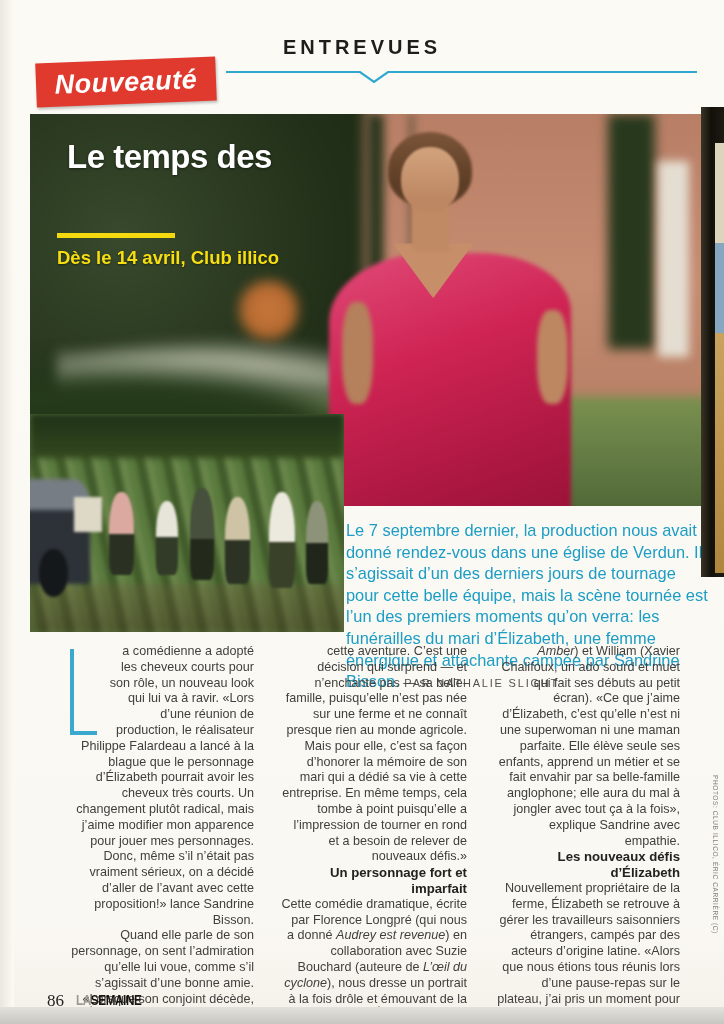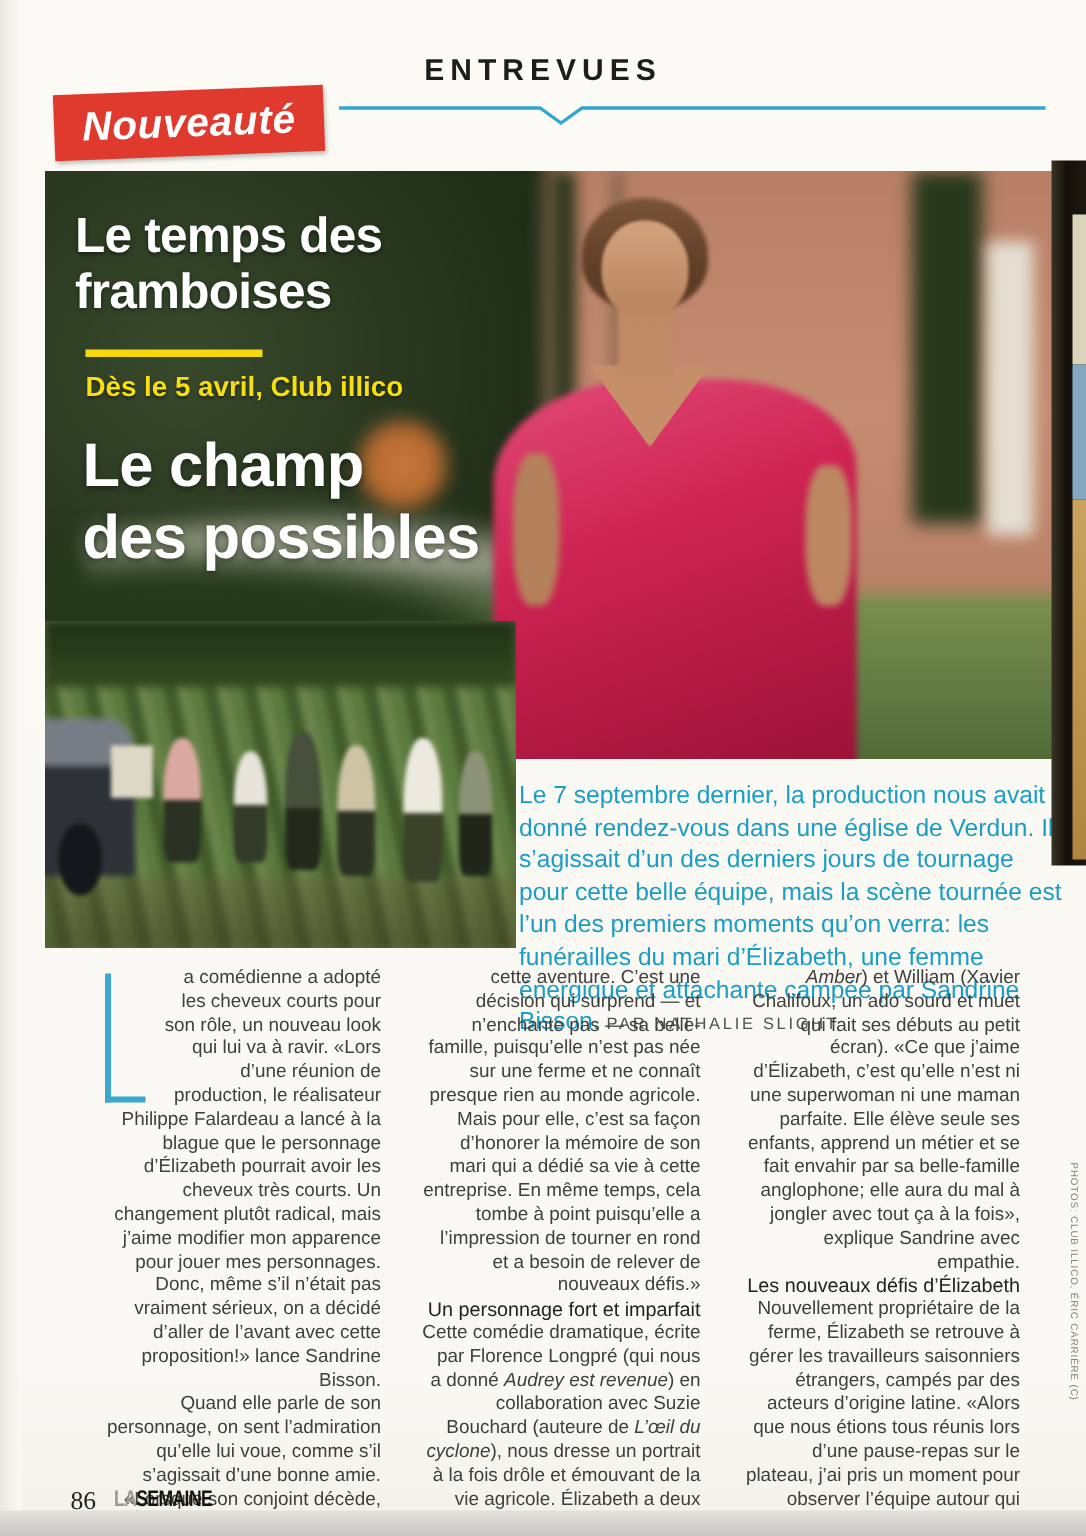--- a/index.html
+++ b/index.html
@@ -74,21 +74,21 @@
   .ph-dress { left:44.5%; top:35.5%; width:36%; height:68%;
     background:linear-gradient(160deg,#e14b78 0%, #cf2454 38%, #ab1740 78%, #991238 100%);
     border-radius:42% 38% 6% 6% / 26% 22% 4% 4%;
     filter:blur(2px); }
   .ph-arm-l { left:46.5%; top:48%; width:4.5%; height:26%;
     background:#b5805c; border-radius:40%; filter:blur(2px); }
   .ph-arm-r { left:75.5%; top:50%; width:4.5%; height:24%;
     background:#bd8762; border-radius:40%; filter:blur(2px); }
 
   
-  .show-title { position:absolute; left:50px; top:138px; width:320px;
+  .show-title { position:absolute; left:67px; top:138px; width:320px;
     font-weight:bold; font-size:33px; line-height:37px; color:#fff;
     letter-spacing:-0.5px; text-shadow:0 1px 3px rgba(0,0,0,.5); }
   .yellow-bar { position:absolute; left:57px; top:233px; width:118px; height:5px;
     background:#f3d90e; }
   .avail { position:absolute; left:57px; top:247px; font-weight:bold; font-size:18.5px;
     color:#f6de10; text-shadow:0 1px 2px rgba(0,0,0,.45); }
   .headline { position:absolute; left:55px; top:286px; width:340px;
     font-weight:bold; font-size:41px; line-height:48px; color:#fff;
     letter-spacing:-0.5px; text-shadow:0 1px 4px rgba(0,0,0,.45); }
 
@@ -133,21 +133,21 @@
   .lede { position:absolute; left:346px; top:520px; width:366px;
     font-size:16.4px; line-height:21.6px; color:#1b9dc5; }
   .byline { font-size:11px; letter-spacing:1.8px; color:#52504c; }
 
   
   .body-cols { position:absolute; left:68px; top:644px; width:612px;
     display:flex; gap:27px; font-size:12.6px; line-height:15.8px; color:#403f3d; }
   .col { width:186px; }
   .col p { margin:0;text-align:right; }
   .indent { text-indent:11px; }
-  .subhead { font-weight:normal; font-size:13.2px; color:#232220; margin-top:8px; margin-bottom:1px; }
+  .subhead { font-weight:bold; font-size:13.2px; color:#232220; margin-top:8px; margin-bottom:1px; }
   .it { font-style:italic; }
   .dropcap { float:left; width:27px; height:86px; margin:5px 11px 2px 2px;
     border-left:4px solid #3aa9cd; border-bottom:4px solid #3aa9cd; }
   .dropcap span { font-size:2px; color:transparent; }
 
   
   .gutter { position:absolute; left:701px; top:107px; width:23px; height:470px;
     background:linear-gradient(90deg,#3a3426 0%, #12100a 45%, #1d1a12 100%); }
   .gutter div { position:absolute; right:0; width:9px; }
   .g1 { top:36px; height:100px; background:#ddd4bc; }
@@ -193,28 +193,23 @@
     <div class="ph-arm-l"></div>
     <div class="ph-arm-r"></div>
     <div class="ph-chest"></div>
     <div class="ph-neck"></div>
     <div class="ph-hair"></div>
     <div class="ph-face"></div>
   </div>
 
   <div class="show-title">
     <span>Le temps des</span><br>
-    <span>framboises</span>
   </div>
   <div class="yellow-bar"></div>
-  <div class="avail">Dès le 5 avril, Club illico</div>
-  <div class="headline">
-    <span>Le champ</span><br>
-    <span>des possibles</span>
-  </div>
+  <div class="avail">Dès le 14 avril, Club illico</div>
 
   <div class="farm">
     <div class="fm-rows"></div>
     <div class="fm-trees"></div>
     <div class="fm-dirt"></div>
     <div class="fm-tractor"></div>
     <div class="fm-wheel"></div>
     <div class="fm-crates"></div>
     <div class="person p1"></div>
     <div class="person p2"></div>

